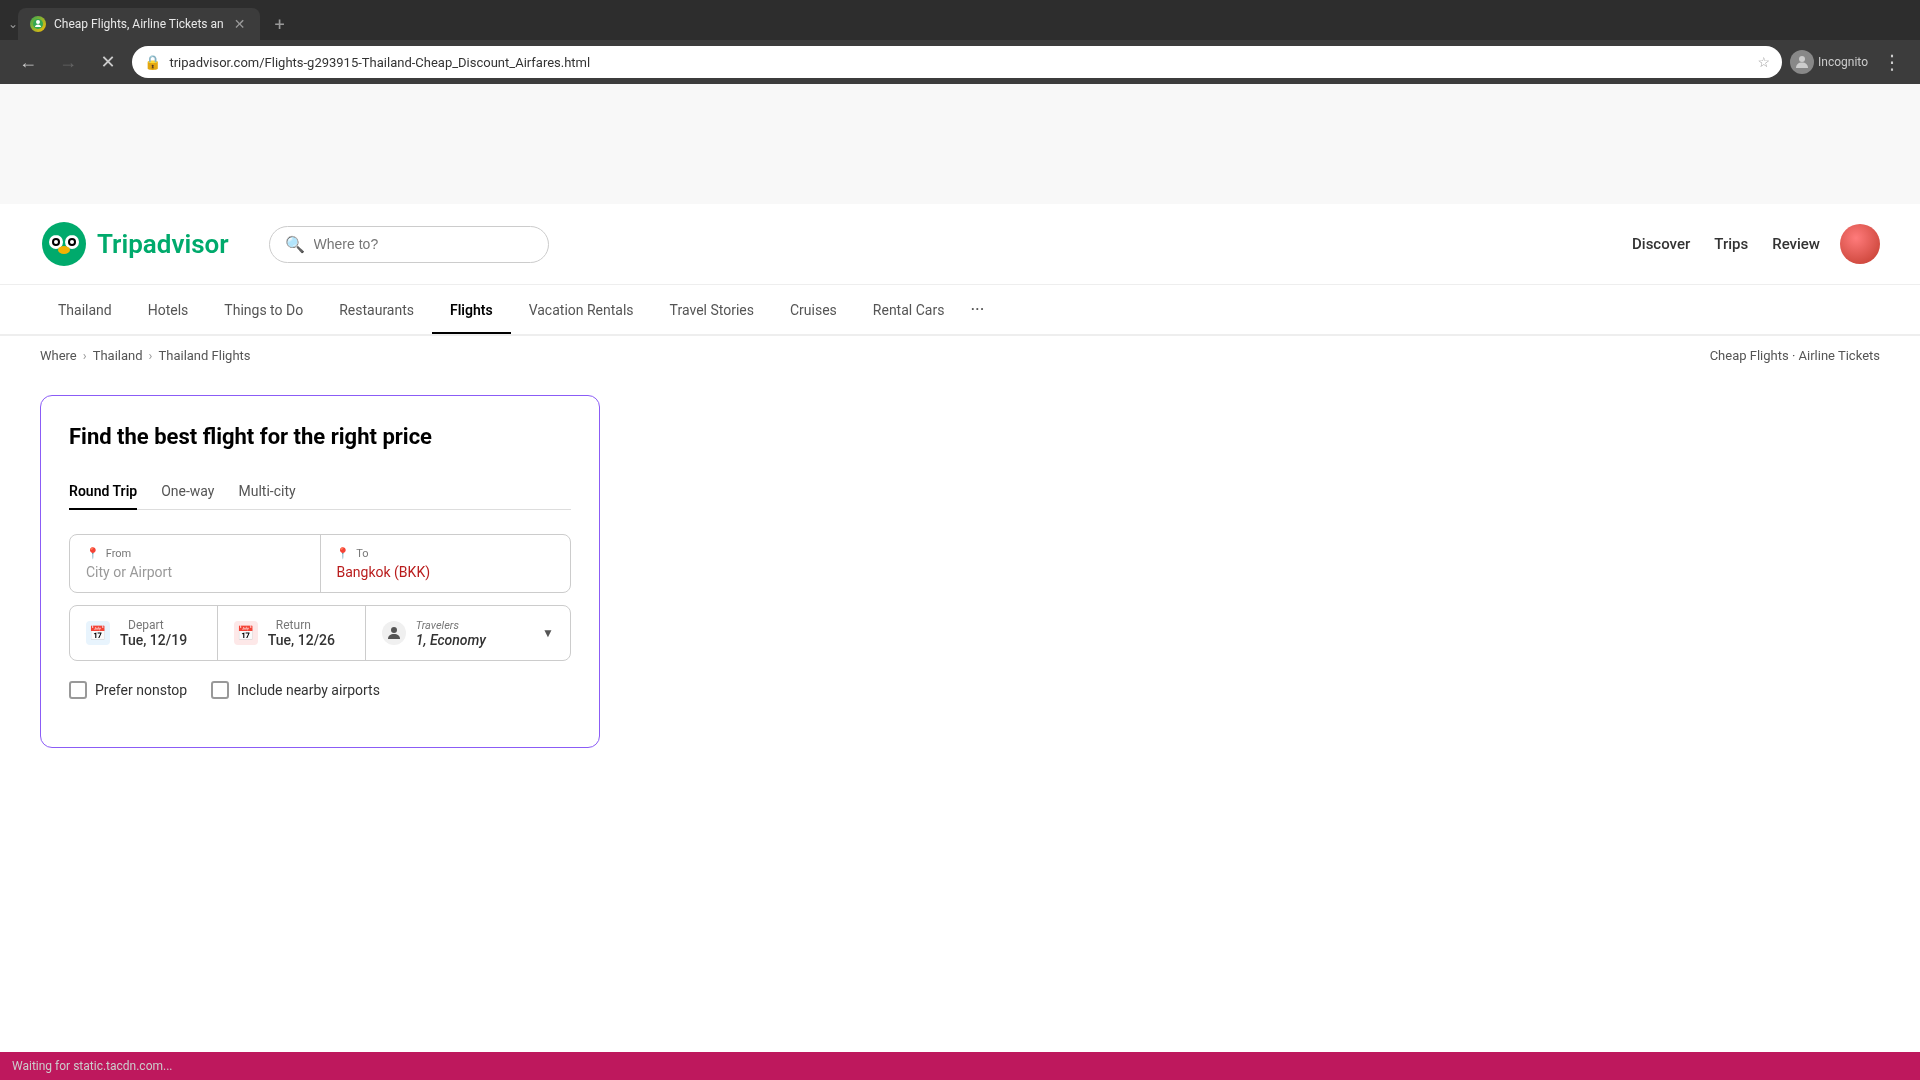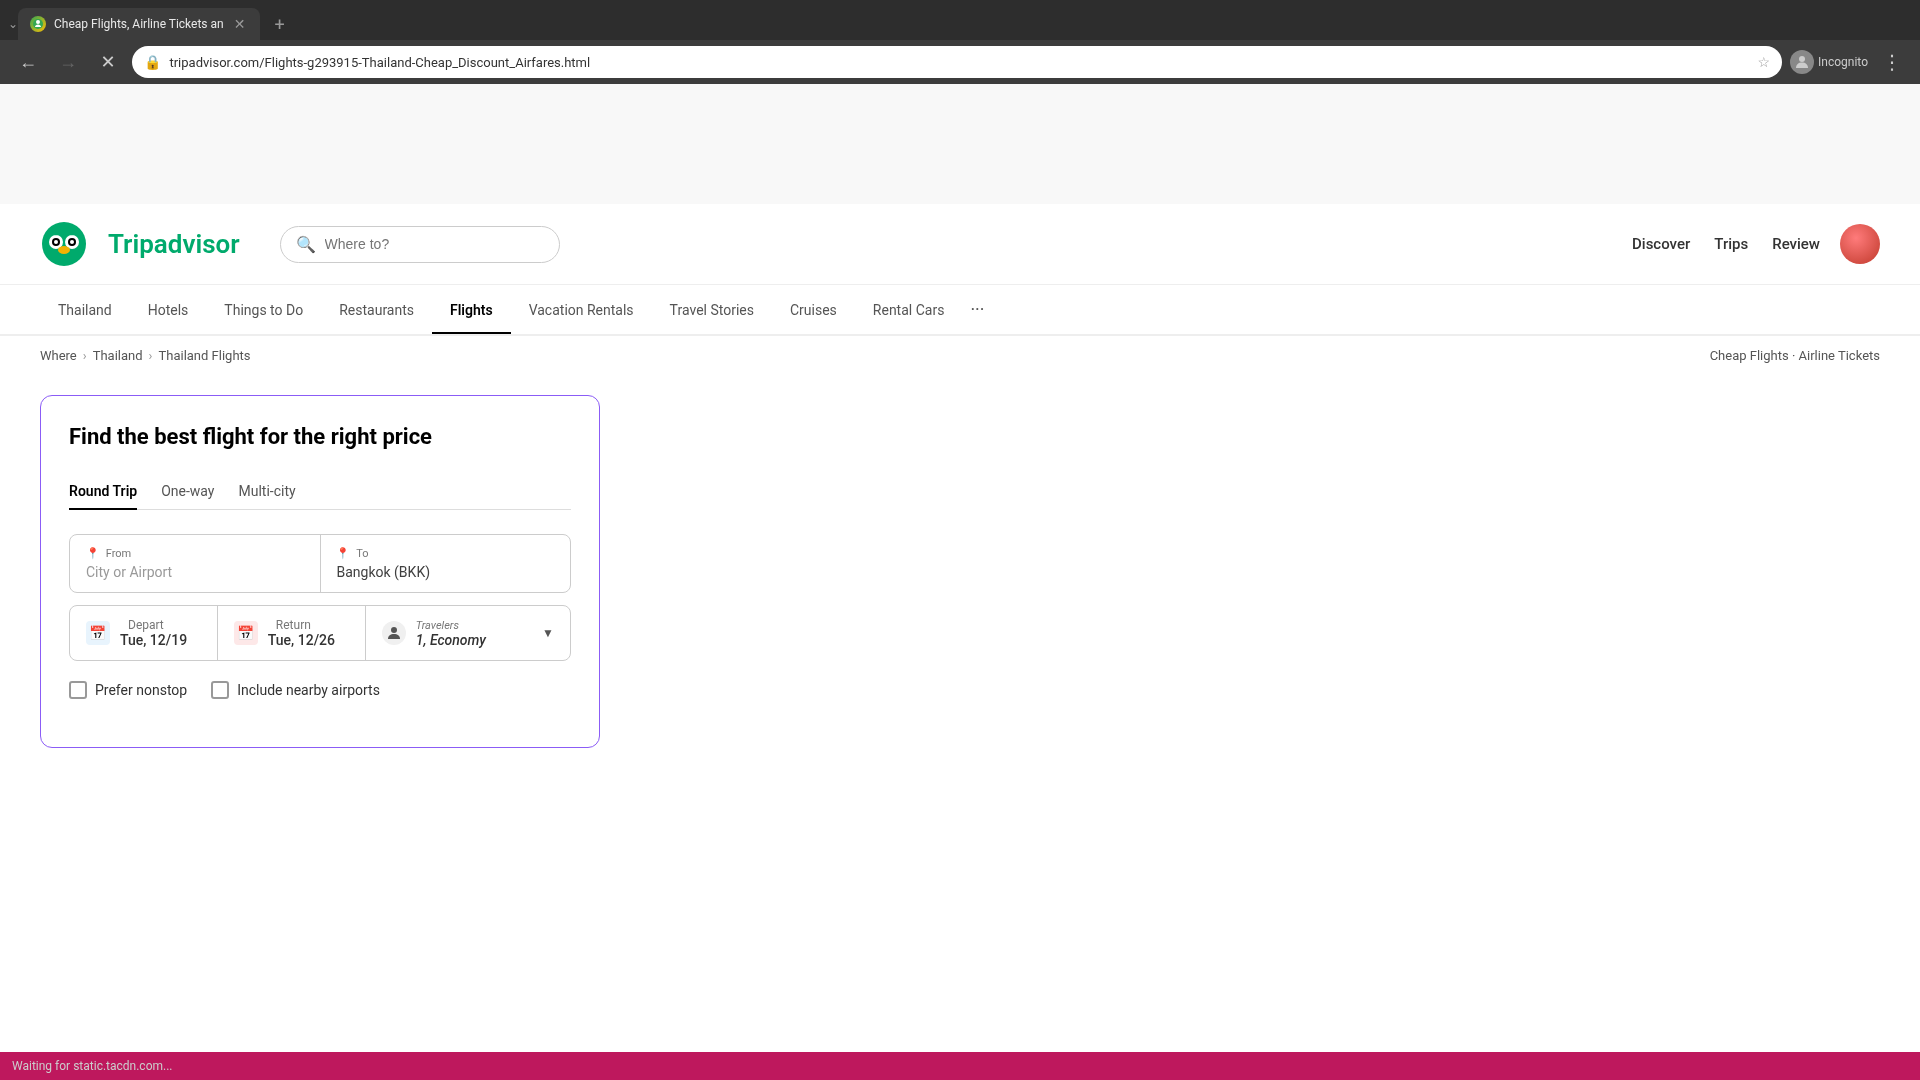--- a/index.html
+++ b/index.html
@@ -25,21 +25,21 @@
     .browser-menu-btn { color: #ccc; font-size: 20px; width: 32px; height: 32px; display: flex; align-items: center; justify-content: center; border-radius: 50%; cursor: pointer; }
 
     
     .page-content { background: #fff; min-height: 952px; }
 
     
     .ad-space { height: 120px; background: #f8f8f8; }
 
     
     .site-header { display: flex; align-items: center; padding: 16px 40px; border-bottom: 1px solid #eee; gap: 20px; }
-    .logo-area { display: flex; align-items: center; gap: 20px; margin-right: 20px; }
+    .logo-area { display: flex; align-items: center; gap: 9px; margin-right: 20px; }
     .logo-owl { width: 48px; height: 48px; }
     .logo-text { font-size: 26px; font-weight: 600; color: #00aa6c; }
     .search-bar { flex: 0 0 280px; border: 1px solid #ccc; border-radius: 24px; display: flex; align-items: center; padding: 8px 16px; gap: 8px; }
     .search-bar input { border: none; outline: none; font-size: 14px; color: #999; width: 200px; }
     .search-icon { color: #666; font-size: 16px; }
     .header-spacer { flex: 1; }
     .header-nav { display: flex; align-items: center; gap: 24px; }
     .header-nav-item { font-size: 15px; color: #333; text-decoration: none; cursor: pointer; font-weight: 500; }
     .user-avatar { width: 40px; height: 40px; border-radius: 50%; background: linear-gradient(135deg, #e74c3c, #c0392b); display: flex; align-items: center; justify-content: center; overflow: hidden; }
     .user-avatar-inner { width: 100%; height: 100%; background: radial-gradient(circle at 40% 35%, #ff7b7b, #c0392b); }
@@ -68,21 +68,21 @@
     .trip-type-tabs { display: flex; gap: 0; margin-bottom: 24px; border-bottom: 1px solid #ddd; }
     .trip-tab { padding: 10px 0; margin-right: 24px; font-size: 14px; color: #555; cursor: pointer; position: relative; }
     .trip-tab.active { color: #000; font-weight: 600; }
     .trip-tab.active::after { content: ''; position: absolute; bottom: -1px; left: 0; right: 0; height: 2px; background: #000; }
 
     
     .flight-inputs { display: flex; gap: 0; margin-bottom: 12px; border: 1px solid #ccc; border-radius: 8px; overflow: hidden; }
     .flight-input-group { flex: 1; padding: 12px 16px; border-right: 1px solid #ccc; }
     .flight-input-group:last-child { border-right: none; }
     .flight-input-label { font-size: 11px; color: #777; margin-bottom: 4px; display: flex; align-items: center; gap: 6px; }
-    .flight-input-value { font-size: 14px; color: #404040; font-weight: 400; }
+    .flight-input-value { font-size: 14px; color: #b91c1c; font-weight: 400; }
     .flight-input-placeholder { font-size: 14px; color: #999; }
 
     
     .flight-bottom-row { display: flex; gap: 0; border: 1px solid #ccc; border-radius: 8px; overflow: hidden; margin-bottom: 20px; }
     .flight-date-group { flex: 1; padding: 12px 16px; border-right: 1px solid #ccc; display: flex; align-items: center; gap: 10px; }
     .flight-travelers-group { flex: 1.5; padding: 12px 16px; display: flex; align-items: center; gap: 10px; justify-content: space-between; font-style: italic; }
     .cal-icon { width: 24px; height: 24px; background: #e8f4fd; border-radius: 4px; display: flex; align-items: center; justify-content: center; font-size: 14px; }
     .cal-icon-orange { background: #fde8e8; }
     .date-info { }
     .date-label { font-size: 12px; color: #777; padding-left: 8px; }

